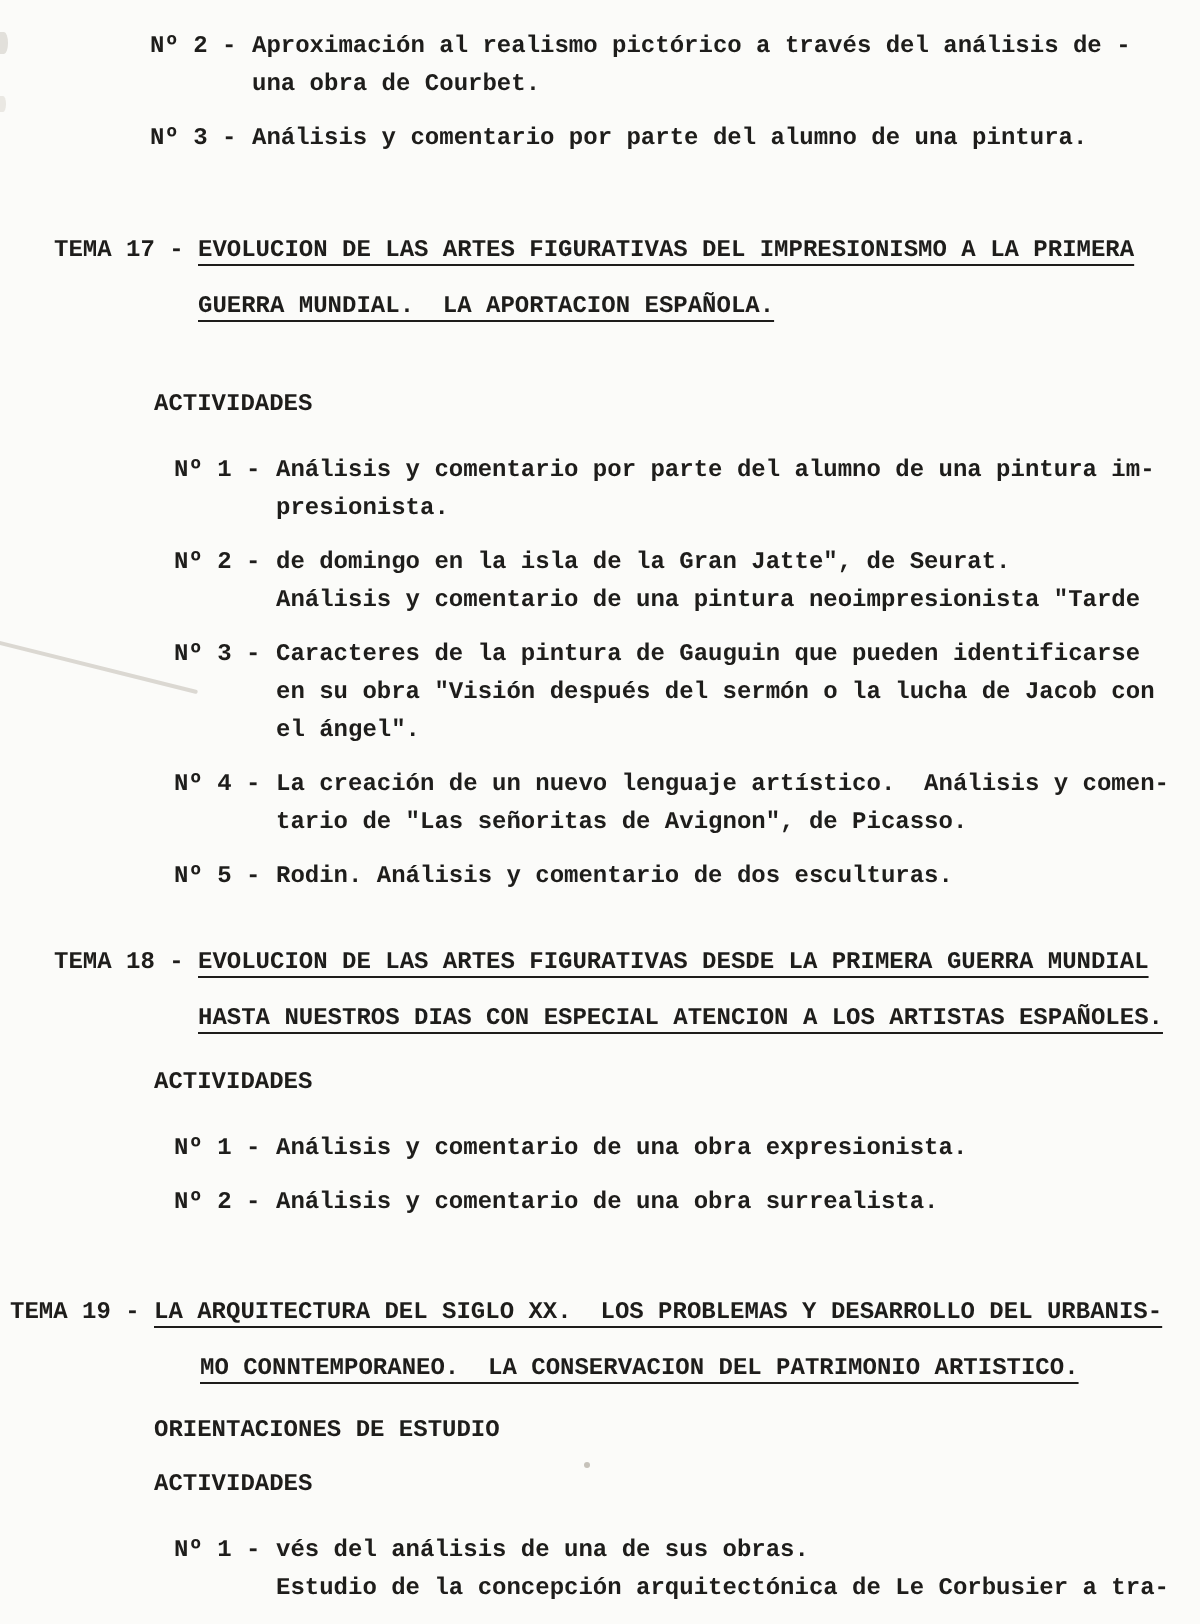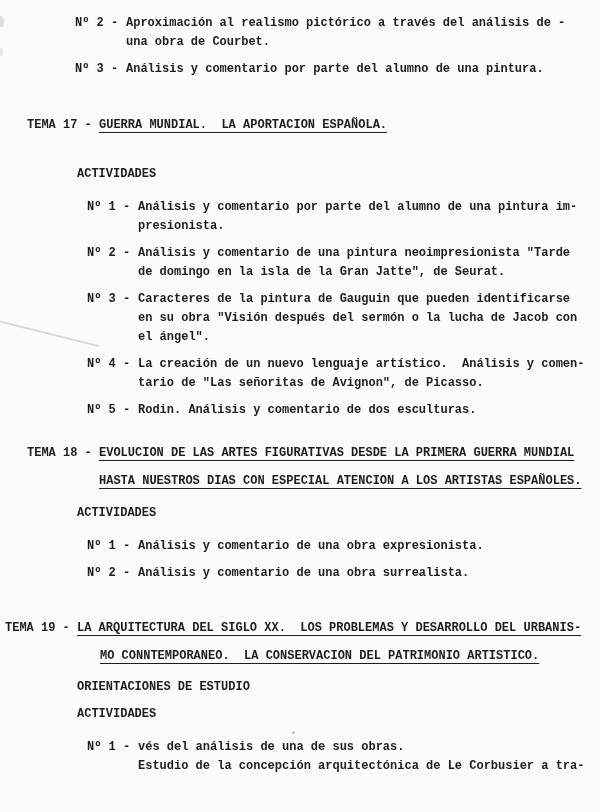--- a/index.html
+++ b/index.html
@@ -96,39 +96,40 @@
   <div class="item">
     <span class="num">Nº 3 -</span>
     <span class="txt">
       <span class="line">Análisis y comentario por parte del alumno de una pintura.</span>
     </span>
   </div>
 
   <div class="tema tema-17">
     <span class="tema-label">TEMA 17 -</span>
     <span class="tema-title">
+      <span class="tline"><span class="u">EVOLUCION DE LAS ARTES FIGURATIVAS DEL IMPRESIONISMO A LA PRIMERA</span></span>
       <span class="tline"><span class="u">GUERRA MUNDIAL.  LA APORTACION ESPAÑOLA.</span></span>
     </span>
   </div>
 
   <div class="subhead sh-t17">ACTIVIDADES</div>
 
   <div class="items">
     <div class="item">
       <span class="num">Nº 1 -</span>
       <span class="txt">
         <span class="line">Análisis y comentario por parte del alumno de una pintura im-</span>
         <span class="line">presionista.</span>
       </span>
     </div>
     <div class="item">
       <span class="num">Nº 2 -</span>
       <span class="txt">
+        <span class="line">de domingo en la isla de la Gran Jatte", de Seurat.</span>
         <span class="line">Análisis y comentario de una pintura neoimpresionista "Tarde</span>
-        <span class="line">de domingo en la isla de la Gran Jatte", de Seurat.</span>
       </span>
     </div>
     <div class="item">
       <span class="num">Nº 3 -</span>
       <span class="txt">
         <span class="line">Caracteres de la pintura de Gauguin que pueden identificarse</span>
         <span class="line">en su obra "Visión después del sermón o la lucha de Jacob con</span>
         <span class="line">el ángel".</span>
       </span>
     </div>

